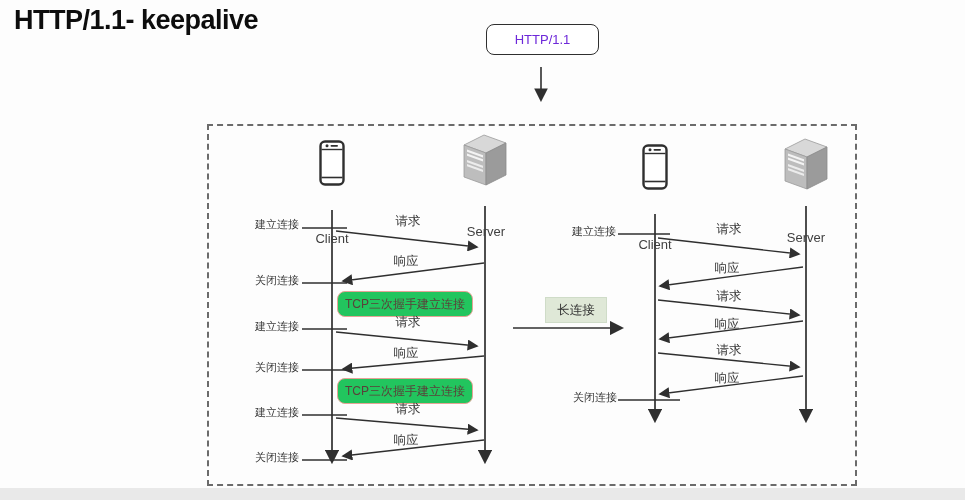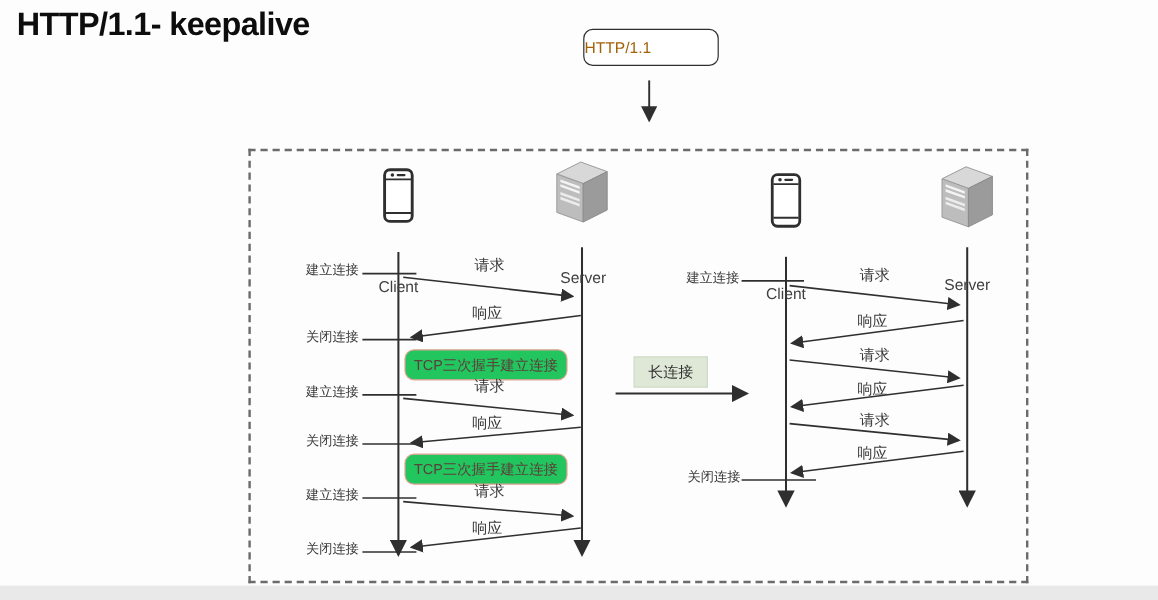--- a/index.html
+++ b/index.html
@@ -10,42 +10,42 @@
     color:#3a3a3a;
   }
   .abs{position:absolute;}
   #title{
     left:14px;top:5px;font-size:27px;font-weight:800;color:#0d0d0d;
     letter-spacing:-0.5px;white-space:nowrap;
   }
   #flow-box{
     left:486px;top:24px;width:113px;height:31px;box-sizing:border-box;
     border:1.6px solid #2f2f2f;border-radius:8px;background:#fff;
-    display:flex;align-items:center;justify-content:flex-start;
-    font-size:13px;color:#a16207;
+    display:flex;align-items:center;justify-content:center;
+    font-size:13px;color:#6d28d9;
   }
   #dashed-frame{
     left:207px;top:124px;width:650px;height:362px;box-sizing:border-box;
     border:2px dashed #6b6b6b;background:transparent;
   }
   #canvas{left:0;top:0;}
   .actor-label{font-size:13px;color:#3f3f3f;transform:translateX(-50%);white-space:nowrap;margin-top:40px;}
   .msg{font-size:12.5px;color:#383838;transform:translateX(-50%);white-space:nowrap;}
   .endpoint{font-size:11px;color:#383838;transform:translateX(-100%);white-space:nowrap;}
   .tcp-note{
     width:136px;height:26px;box-sizing:border-box;
     background:#22c55e;border:1.5px solid #e5a396;border-radius:8px;
     display:flex;align-items:center;justify-content:center;
     font-size:12px;color:#5a413a;white-space:nowrap;
   }
   .keepalive-box{
     width:62px;height:26px;box-sizing:border-box;
     background:#dfe8d7;border:1px solid #cfdcc8;
     display:flex;align-items:center;justify-content:center;
-    font-size:12.5px;color:#333;white-space:nowrap;
+    font-size:12.5px;color:#333;white-space:nowrap;margin-left:17px;
   }
   #bottom-strip{left:0;top:488px;width:965px;height:12px;background:#e9e9e9;}
 </style>
 </head>
 <body>
 
 <svg id="canvas" class="abs" width="965" height="500" viewBox="0 0 965 500">
   <defs>
     <marker id="arr" viewBox="0 0 10 10" refX="8.5" refY="5" markerWidth="8.5" markerHeight="8.5" orient="auto-start-reverse">
       <path d="M0,0 L10,5 L0,10 z" fill="#2f2f2f"></path>

